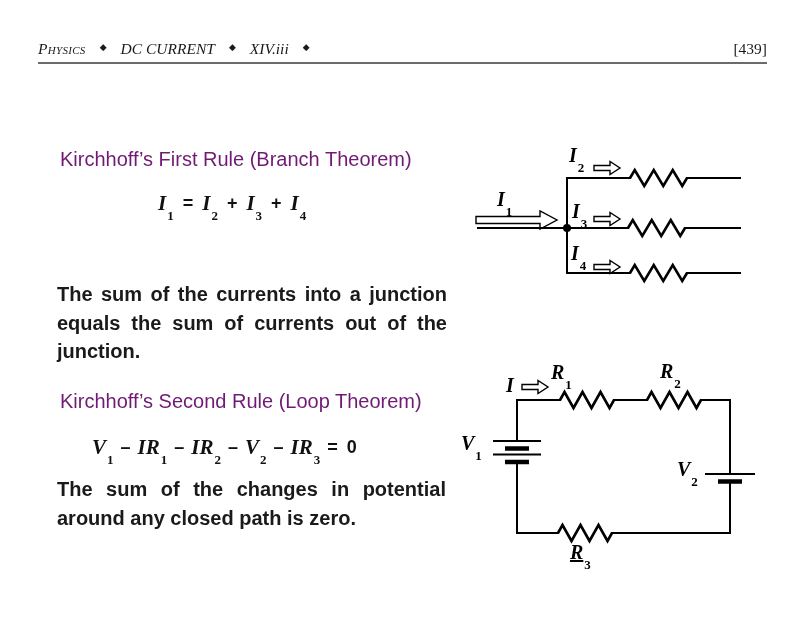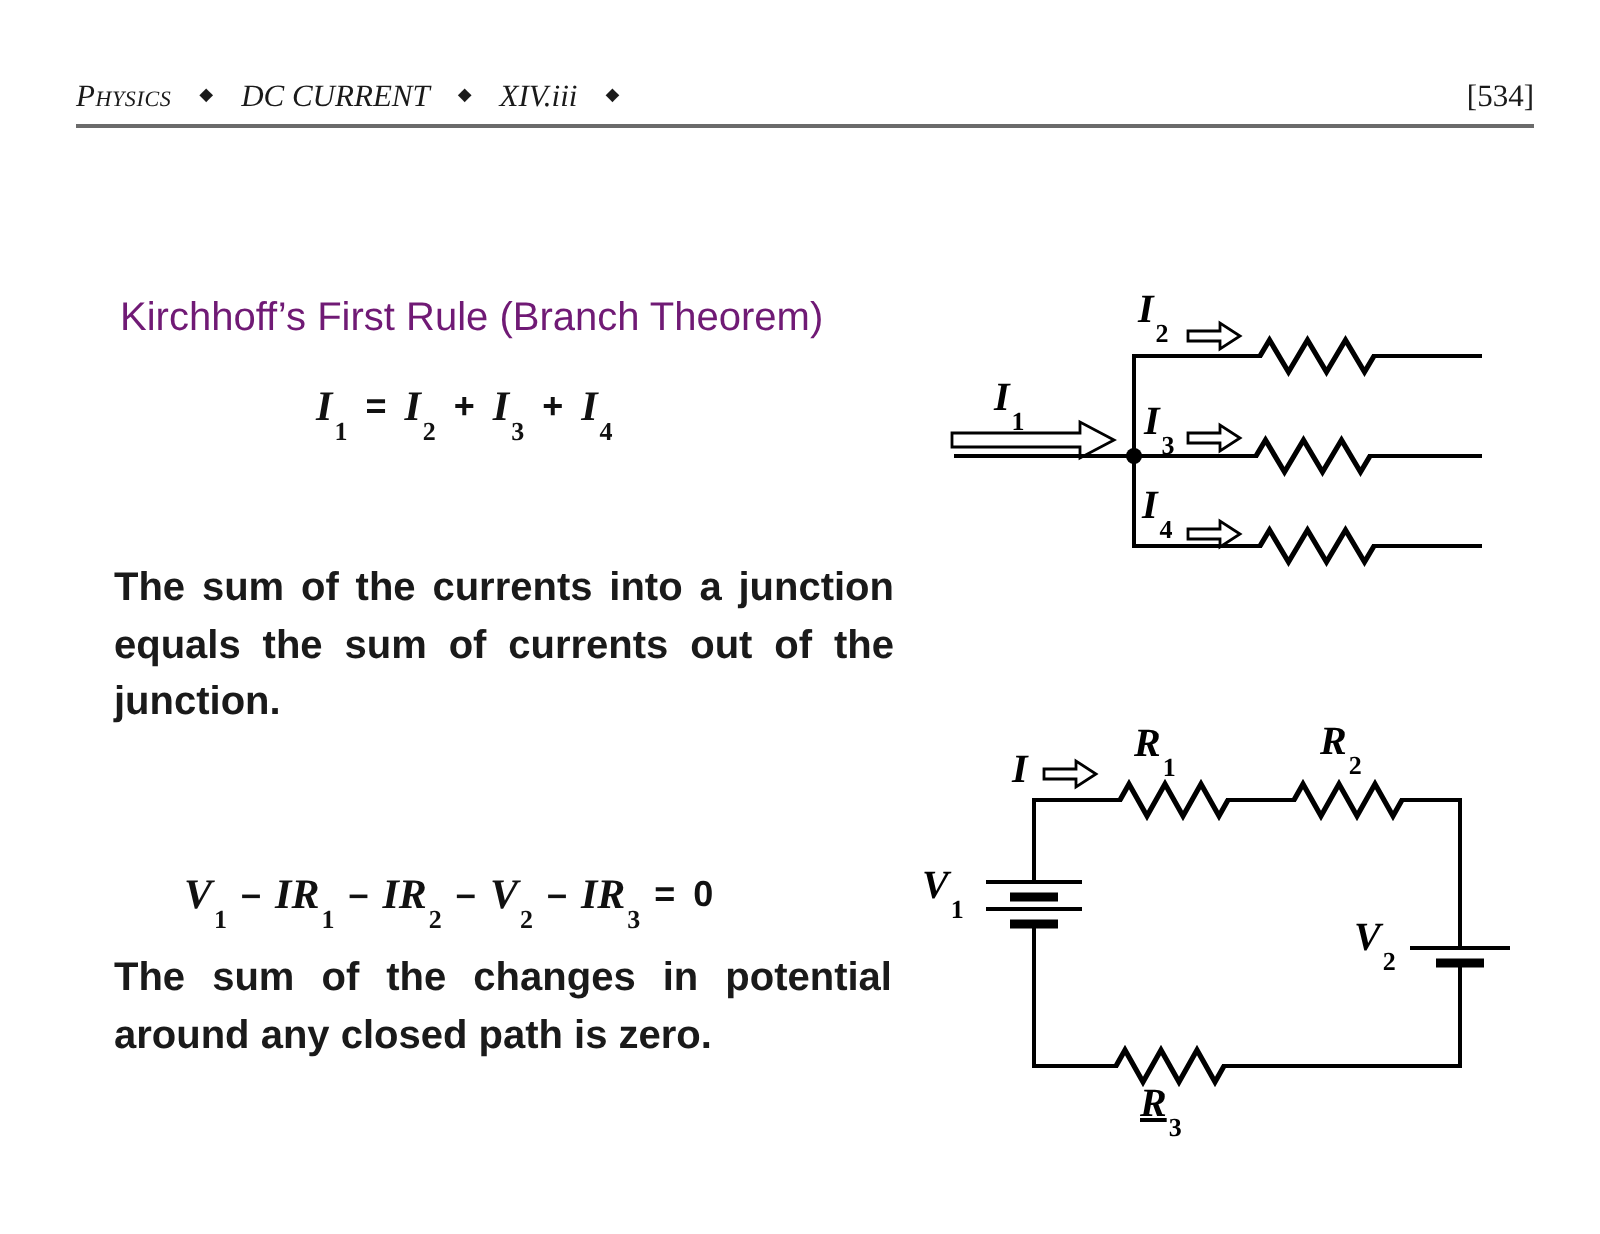--- a/index.html
+++ b/index.html
@@ -57,21 +57,21 @@
 
   <div class="header">
     <div class="hleft">
       <span class="sc">Physics</span>
       <span class="diamond">◆</span>
       <span>DC CURRENT</span>
       <span class="diamond">◆</span>
       <span>XIV.iii</span>
       <span class="diamond">◆</span>
     </div>
-    <div class="pageno">[534]</div>
+    <div class="pageno">[439]</div>
   </div>
   <div class="hrule"></div>
 
 
   <div class="rule-heading" id="r1h" style="left:60px; top:148px;">Kirchhoff’s First Rule (Branch Theorem)</div>
 
   <div class="equation" id="r1e" style="left:158px; top:193px;">
     <span><span class="var">I</span><span class="sub">1</span></span>
     <span class="op">=</span>
     <span><span class="var">I</span><span class="sub">2</span></span>
@@ -105,20 +105,21 @@
     <path class="zig" d="M170,133 l4.75,-8 l9.5,16 l9.5,-16 l9.5,16 l9.5,-16 l9.5,16 l4.75,-8"></path>
     <path class="wire" d="M227,133 H280"></path>
     <path class="arrow" d="M134,124.5 L150,124.5 L150,120.5 L160,127 L150,133.5 L150,129.5 L134,129.5 Z"></path>
   </svg>
 
   <div class="clabel" style="left:497px; top:189px;"><span>I</span><span class="sub">1</span></div>
   <div class="clabel" style="left:569px; top:145px;"><span>I</span><span class="sub">2</span></div>
   <div class="clabel" style="left:572px; top:201px;"><span>I</span><span class="sub">3</span></div>
   <div class="clabel" style="left:571px; top:243px;"><span>I</span><span class="sub">4</span></div>
 
+  <div class="rule-heading" id="r2h" style="left:60px; top:390px;">Kirchhoff’s Second Rule (Loop Theorem)</div>
 
   <div class="equation" id="r2e" style="left:92px; top:437px;">
     <span><span class="var">V</span><span class="sub">1</span></span>
     <span class="op">–</span>
     <span><span class="var">IR</span><span class="sub">1</span></span>
     <span class="op">–</span>
     <span><span class="var">IR</span><span class="sub">2</span></span>
     <span class="op">–</span>
     <span><span class="var">V</span><span class="sub">2</span></span>
     <span class="op">–</span>
@@ -150,19 +151,19 @@
 
     <path class="wire" d="M67,178 V108"></path>
     <line class="batt-thin" x1="43" y1="86" x2="91" y2="86"></line>
     <line class="batt-thick" x1="55" y1="93.5" x2="79" y2="93.5"></line>
     <line class="batt-thin" x1="43" y1="99.5" x2="91" y2="99.5"></line>
     <line class="batt-thick" x1="55" y1="107" x2="79" y2="107"></line>
     <path class="wire" d="M67,45 V85"></path>
   </svg>
 
   <div class="clabel" style="left:506px; top:375px;"><span>I</span><span class="sub"></span></div>
-  <div class="clabel" style="left:567px; top:362px;"><span>R</span><span class="sub">1</span></div>
+  <div class="clabel" style="left:551px; top:362px;"><span>R</span><span class="sub">1</span></div>
   <div class="clabel" style="left:660px; top:361px;"><span>R</span><span class="sub">2</span></div>
   <div class="clabel" style="left:461px; top:433px;"><span>V</span><span class="sub">1</span></div>
   <div class="clabel" style="left:677px; top:459px;"><span>V</span><span class="sub">2</span></div>
   <div class="clabel" style="left:570px; top:542px;text-decoration:underline;"><span>R</span><span class="sub">3</span></div>
 
 </div>
 
 </body></html>

